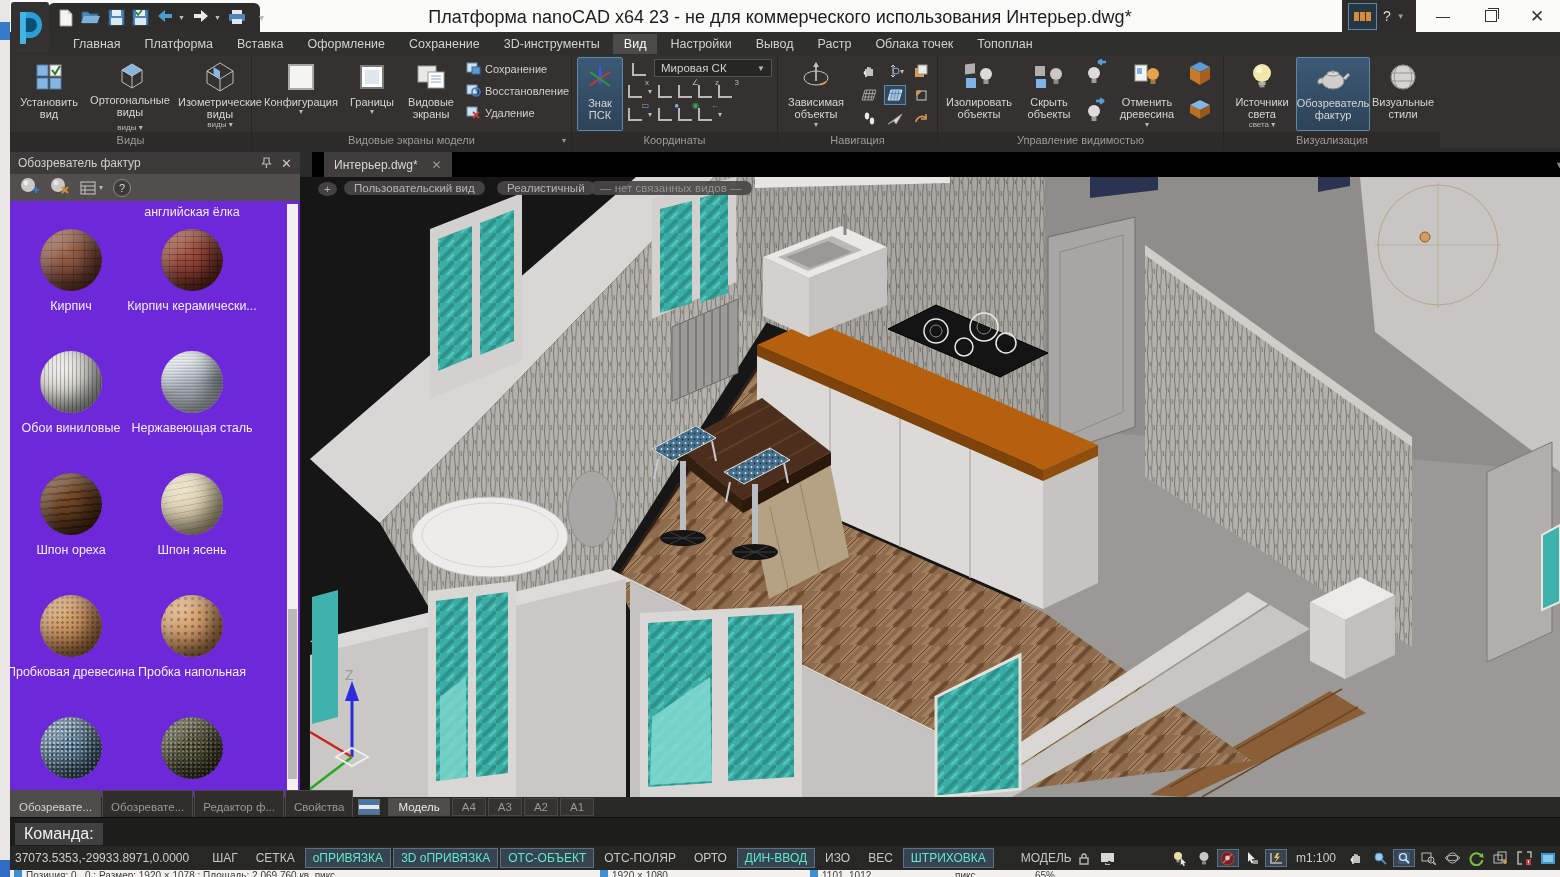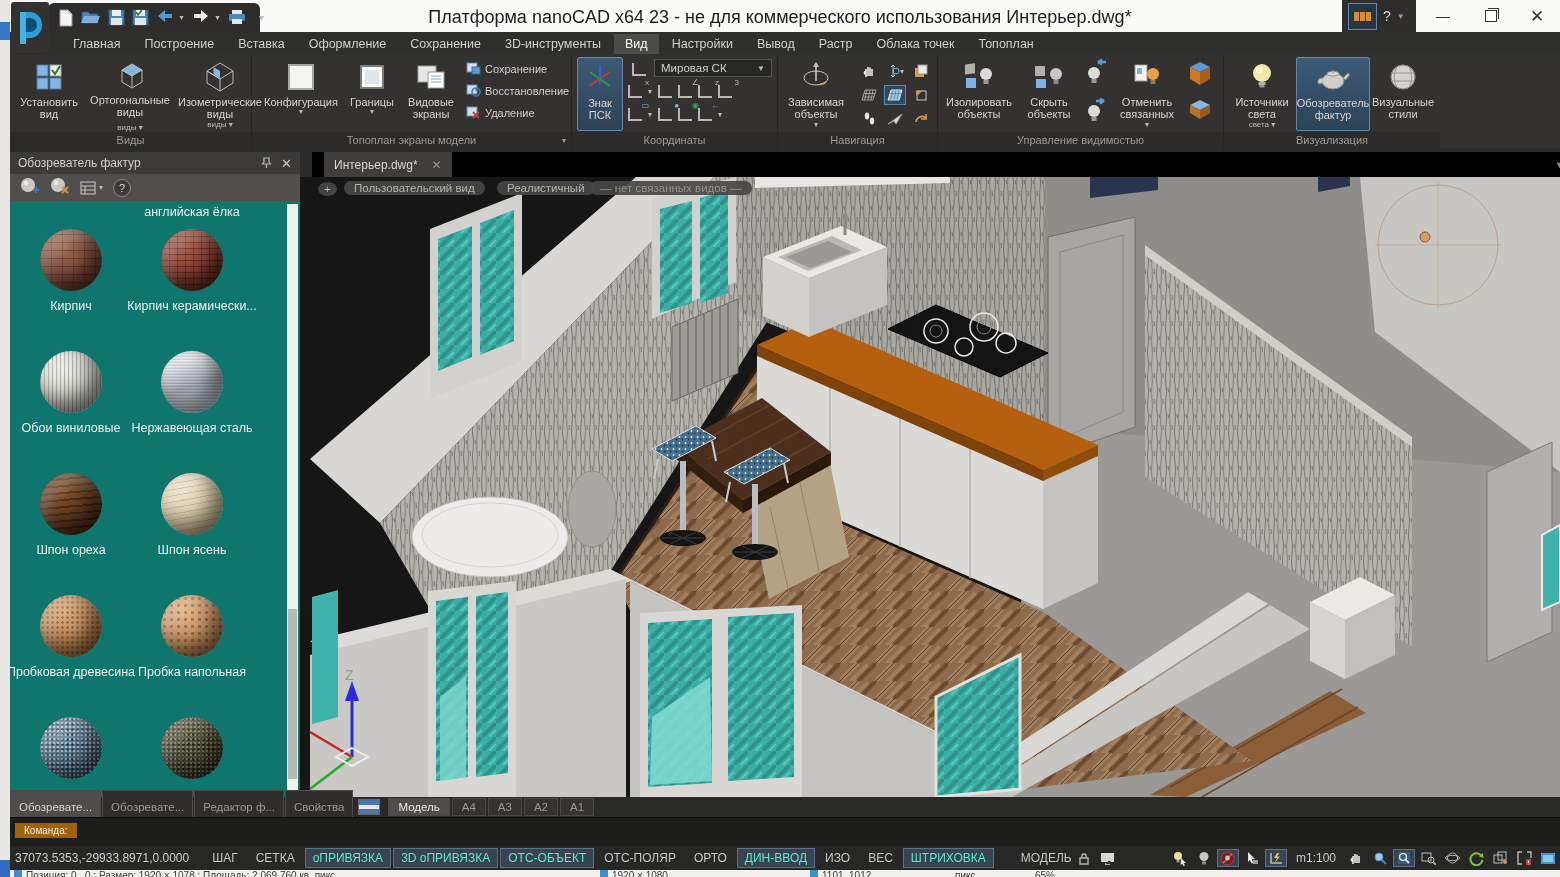--- a/index.html
+++ b/index.html
@@ -41,21 +41,21 @@
   .lax{width:12px;height:11px;border-left:2px solid #b9b8b4;border-bottom:2px solid #b9b8b4;display:inline-block;position:relative;}
   .lax em{position:absolute;right:-7px;top:-7px;font-style:normal;font-size:8px;color:#b9b8b4;}
   .cell{width:22px;height:20px;display:flex;align-items:center;justify-content:center;}
   .cell.hl{background:#31485c;border:1px solid #5f87ab;box-sizing:border-box;}
   .dropfield{background:#262625;border:1px solid #555453;color:#d2d1cd;font-size:11.5px;display:flex;align-items:center;justify-content:space-between;padding:0 6px;box-sizing:border-box;}
   
   .panel{left:10px;top:152px;width:290px;height:645px;background:#6b6a66;}
   .phead{left:0;top:0;width:290px;height:22px;background:#3c3b39;color:#cfcecb;font-size:12px;display:flex;align-items:center;padding:0 8px;box-sizing:border-box;}
   .phead .sp{flex:1;}
   .ptool{left:0;top:22px;width:290px;height:27px;background:#504f4c;display:flex;align-items:center;gap:10px;padding-left:10px;box-sizing:border-box;}
-  .pcontent{left:0;top:49px;width:290px;height:596px;overflow:hidden;background:#0f766e;}
+  .pcontent{left:0;top:49px;width:290px;height:596px;overflow:hidden;background:#6d28d9;}
   .sph{width:62px;height:62px;border-radius:50%;box-shadow:inset -10px -12px 18px rgba(0,0,0,.5),inset 8px 10px 14px rgba(255,255,255,.28);}
   .titem{position:absolute;width:130px;display:flex;flex-direction:column;align-items:center;}
   .tlabel{margin-top:8px;font-size:12.5px;color:#f0efeb;text-align:center;line-height:1.25;}
   .tx-brick{background:repeating-linear-gradient(0deg,rgba(40,15,10,.35) 0 1px,transparent 1px 8px),repeating-linear-gradient(90deg,rgba(40,15,10,.25) 0 1px,transparent 1px 11px),radial-gradient(circle at 38% 30%,#9c6b52,#7a4636 55%,#4e2b1f 95%);}
   .tx-brick2{background:repeating-linear-gradient(0deg,rgba(30,8,5,.4) 0 1px,transparent 1px 6px),repeating-linear-gradient(90deg,rgba(30,8,5,.3) 0 1px,transparent 1px 8px),radial-gradient(circle at 38% 30%,#a65847,#83392c 55%,#531f16 95%);}
   .tx-vinyl{background:repeating-linear-gradient(90deg,rgba(90,90,85,.45) 0 1px,transparent 1px 4px),radial-gradient(circle at 38% 30%,#efeeea,#c9c8c2 60%,#98978f 95%);}
   .tx-steel{background:repeating-linear-gradient(180deg,rgba(255,255,255,.22) 0 1px,rgba(70,80,90,.18) 2px 3px),linear-gradient(165deg,#dfe3e8 20%,#9aa3ad 55%,#c3cad1 80%);}
   .tx-walnut{background:repeating-linear-gradient(175deg,rgba(25,10,4,.4) 0 2px,transparent 2px 7px),radial-gradient(circle at 38% 30%,#7b4f2c,#5a351a 60%,#35200e 95%);}
   .tx-ash{background:repeating-linear-gradient(170deg,rgba(120,100,70,.25) 0 1px,transparent 1px 6px),radial-gradient(circle at 38% 30%,#ece2c8,#d3c5a2 60%,#a39470 95%);}
   .tx-cork{background:radial-gradient(rgba(70,40,15,.4) 1px,transparent 1.6px),radial-gradient(circle at 38% 30%,#d8a977,#b97f4f 60%,#8a5a33 95%);background-size:5px 5px,100% 100%;}
@@ -72,21 +72,21 @@
   .viewport{left:300px;top:177px;width:1260px;height:620px;background:#161616;}
   .pill{position:absolute;background:rgba(72,71,69,.92);border-radius:9px;color:#b5b4b0;font-size:11.5px;padding:1px 10px;white-space:nowrap;}
   
   .lstrip{left:10px;top:797px;width:1550px;height:20px;background:#292928;display:flex;align-items:center;}
   .ptab{height:34px;border:1px solid #4a4947;background:#2f2e2d;color:#9a9996;font-size:11.5px;display:flex;align-items:center;padding:0 8px;margin-right:1px;box-sizing:border-box;}
   .ptab.active{background:#4e4d4b;color:#d4d3cf;}
   .ltab{height:18px;border:1px solid #4a4947;background:#343332;color:#9a9996;font-size:11.5px;display:flex;align-items:center;padding:0 9px;margin-right:2px;box-sizing:border-box;}
   .ltab.active{background:#4e4d4b;color:#eceae6;}
   .sheeticon{width:20px;height:14px;border:1px solid #6a6a68;margin:0 8px 0 4px;background:linear-gradient(#4a77a8 33%,#e8e8e4 33%,#e8e8e4 66%,#4a77a8 66%);}
   .cmdrow{left:10px;top:817px;width:1550px;height:29px;background:#1d1d1c;border-top:1px solid #0c0c0c;}
-  .cmdbox{position:absolute;left:5px;top:5px;background:#a16207;color:#f0efec;font-size:10px;padding:2px 9px;}
+  .cmdbox{position:absolute;left:5px;top:5px;background:#404040;color:#f0efec;font-size:16px;padding:2px 9px;}
   .statusbar{left:10px;top:846px;width:1550px;height:24px;background:#272726;display:flex;align-items:center;color:#c8c7c3;font-size:12px;}
   .scoords{margin:0 14px 0 5px;white-space:nowrap;color:#cfcecb;}
   .stog{padding:2px 7px;margin:0 1px;white-space:nowrap;border:1px solid transparent;}
   .stog.active{background:#37434f;border:1px solid #5a7188;color:#5eead4;}
   .stile{width:22px;height:18px;display:flex;align-items:center;justify-content:center;margin:0 1px;border:1px solid transparent;box-sizing:border-box;}
   .stile.active{background:#37434f;border:1px solid #5a7188;}
   .whitestrip{left:0px;top:870px;width:1560px;height:7px;background:#f2f1ee;overflow:hidden;color:#3c3c3a;font-size:10px;}
   .frag{position:absolute;top:0px;white-space:nowrap;}
   .tealsq{display:inline-block;width:8px;height:8px;background:#3d8fd1;margin-right:4px;vertical-align:top;}
 </style>
@@ -168,21 +168,21 @@
     <span class="help-dd">▼</span>
   </div>
   <div class="abs winbtn" style="left:1420px;">—</div>
   <div class="abs winbtn" style="left:1468px;">
       <span class="rest"></span>
     </div>
   <div class="abs winbtn" style="left:1514px;font-size:17px;">✕</div>
 
   <div class="abs tabrow">
     <span class="rtab">Главная</span>
-    <span class="rtab">Построение</span>
+    <span class="rtab">Платформа</span>
     <span class="rtab">Вставка</span>
     <span class="rtab">Оформление</span>
     <span class="rtab">Сохранение</span>
     <span class="rtab">3D-инструменты</span>
     <span class="rtab active">Вид</span>
     <span class="rtab">Настройки</span>
     <span class="rtab">Вывод</span>
     <span class="rtab">Растр</span>
     <span class="rtab">Облака точек</span>
     <span class="rtab">Топоплан</span>
@@ -277,21 +277,21 @@
         <span>Восстановление</span>
       </div>
       <div class="smallrow" style="left:214px;top:51px;">
         <svg width="15" height="13" viewBox="0 0 15 13">
             <rect x="1" y="1" width="10" height="9" fill="#cfe0ef" stroke="#6a8cac"></rect>
             <path d="M7 6 l6 6 M13 6 l-6 6" stroke="#c23a3a" stroke-width="1.8"></path>
           </svg>
         <span>Удаление</span>
       </div>
       <div class="rcap">
-          <span>Топоплан экраны модели</span>
+          <span>Видовые экраны модели</span>
           <span style="position:absolute;right:5px;font-size:8px;">▾</span>
         </div>
     </div>
 
     <div class="rgroup" style="left:562px;width:206px;">
       <div class="bigbtn activebtn" style="left:5px;width:44px;height:72px;">
         <span class="ic">
           <svg width="28" height="28" viewBox="0 0 28 28">
               <path d="M14 2 v18" stroke="#3a5ae0" stroke-width="2.4"></path>
               <path d="M3 22 L24 8" stroke="#c23a3a" stroke-width="2"></path>
@@ -451,21 +451,21 @@
       </div>
       <div class="bigbtn" style="left:176px;width:66px;">
         <span class="ic">
           <svg width="30" height="30" viewBox="0 0 30 30">
               <rect x="3" y="3" width="12" height="16" fill="#f4f4f2" stroke="#9a9a96"></rect>
               <rect x="5" y="6" width="5" height="6" fill="#7fb2e5"></rect>
               <circle cx="21" cy="12" r="6" fill="#e8a04a"></circle>
               <rect x="18.5" y="18" width="5" height="4" fill="#9a7a4a"></rect>
             </svg>
         </span>
-        <span>Отменить связанных</span>
+        <span>Отменить древесина</span>
           <span class="dda">▾</span>
       </div>
       <div style="position:absolute;left:246px;top:2px;display:flex;flex-direction:column;gap:4px;">
         <span><svg width="32" height="32" viewBox="0 0 32 32">
               <path d="M6 10 L16 5 L26 10 L16 15 Z" fill="#5b9bd5"></path>
               <path d="M6 10 v12 l10 6 v-13 z" fill="#c87828"></path>
               <path d="M26 10 v12 l-10 6 v-13 z" fill="#a55f1e"></path>
             </svg></span>
         <span><svg width="32" height="26" viewBox="0 0 32 26">
               <path d="M6 8 L16 3 L26 8 L16 13 Z" fill="#85b5e2"></path>

